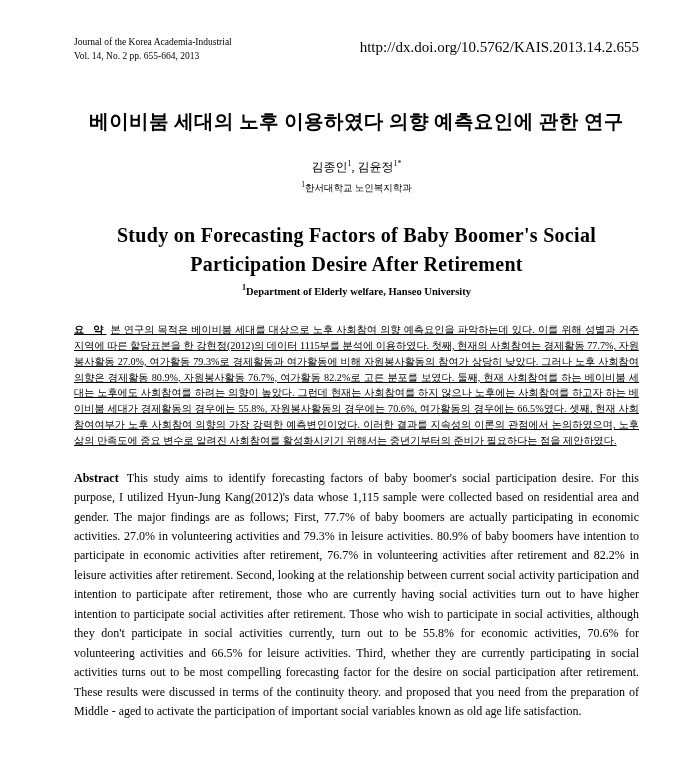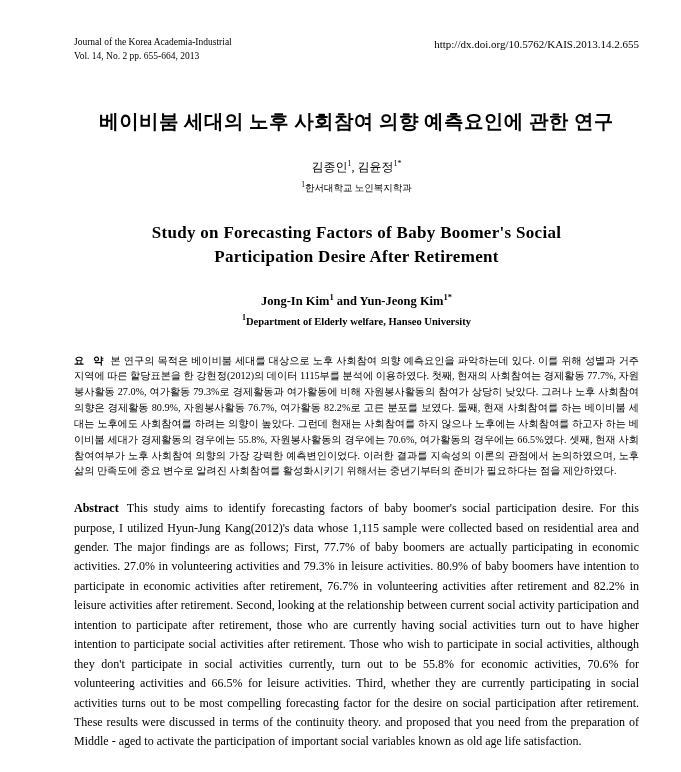--- a/index.html
+++ b/index.html
@@ -28,21 +28,21 @@
     display: flex;
     justify-content: space-between;
     align-items: flex-start;
     font-size: 9.5px;
     line-height: 1.45;
   }
   .journal-block {
     width: 215px;
   }
   .doi-block {
-    font-size: 11px;
+    font-size: 15px;
     padding-top: 1px;
     white-space: nowrap;
   }
   
   .ko-title {
     text-align: center;
     font-size: 19.5px;
     font-weight: bold;
     letter-spacing: 0.4px;
     margin-top: 44px;
@@ -56,21 +56,21 @@
   }
   .authors-ko sup { font-size: 8px; }
   .affil-ko {
     text-align: center;
     font-size: 9.5px;
     margin-top: 4px;
   }
   .affil-ko sup { font-size: 7.5px; }
   .en-title {
     text-align: center;
-    font-size: 17px;
+    font-size: 20px;
     font-weight: bold;
     margin-top: 26px;
     line-height: 1.45;
     letter-spacing: 0.3px;
   }
   .authors-en {
     text-align: center;
     font-size: 12.5px;
     font-weight: bold;
     margin-top: 22px;
@@ -84,20 +84,21 @@
   }
   .affil-en sup { font-size: 8px; }
 
   
   .abstract-ko {
     margin-top: 26px;
     font-size: 10.2px;
     line-height: 1.55;
     text-align: justify;
     text-justify: inter-character;
+    text-decoration: underline;
   }
   .abstract-ko .lbl {
     font-weight: bold;
     letter-spacing: 3px;
     margin-right: 4px;
   }
   .abstract-en {
     margin-top: 20px;
     font-size: 12px;
     line-height: 1.62;
@@ -124,38 +125,35 @@
 <div class="page">
 
   <div class="header">
     <div class="journal-block">
       <div>Journal of the Korea Academia-Industrial</div>
       <div>Vol. 14, No. 2 pp. 655-664, 2013</div>
     </div>
     <div class="doi-block">http://dx.doi.org/10.5762/KAIS.2013.14.2.655</div>
   </div>
 
-  <div class="ko-title">베이비붐 세대의 노후 사회참여 의향 예측요인에 관한 연구</div>
+  <div class="ko-title">베이비붐 세대의 노후 이용하였다 의향 예측요인에 관한 연구</div>
 
   <div class="authors-ko">
     <span class="inline">김종인</span><sup>1</sup><span class="inline">, 김윤정</span><sup>1*</sup>
   </div>
 
   <div class="affil-ko">
     <sup>1</sup><span class="inline">한서대학교 노인복지학과</span>
   </div>
 
   <div class="en-title">
     <div>Study on Forecasting Factors of Baby Boomer's Social</div>
     <div>Participation Desire After Retirement</div>
   </div>
 
-  <div class="authors-en">
-    <span class="inline">Jong-In Kim</span><sup>1</sup><span class="inline"> and Yun-Jeong Kim</span><sup>1*</sup>
-  </div>
 
   <div class="affil-en">
     <sup>1</sup><span class="inline">Department of Elderly welfare, Hanseo University</span>
   </div>
 
   <div class="abstract-ko">
     <span class="lbl">요 약</span><span class="inline">본 연구의 목적은 베이비붐 세대를 대상으로 노후 사회참여 의향 예측요인을 파악하는데 있다. 이를 위해 성별과 거주지역에 따른 할당표본을 한 강현정(2012)의 데이터 1115부를 분석에 이용하였다. 첫째, 현재의 사회참여는 경제활동 77.7%, 자원봉사활동 27.0%, 여가활동 79.3%로 경제활동과 여가활동에 비해 자원봉사활동의 참여가 상당히 낮았다. 그러나 노후 사회참여 의향은 경제활동 80.9%, 자원봉사활동 76.7%, 여가활동 82.2%로 고른 분포를 보였다. 둘째, 현재 사회참여를 하는 베이비붐 세대는 노후에도 사회참여를 하려는 의향이 높았다. 그런데 현재는 사회참여를 하지 않으나 노후에는 사회참여를 하고자 하는 베이비붐 세대가 경제활동의 경우에는 55.8%, 자원봉사활동의 경우에는 70.6%, 여가활동의 경우에는 66.5%였다. 셋째, 현재 사회참여여부가 노후 사회참여 의향의 가장 강력한 예측변인이었다. 이러한 결과를 지속성의 이론의 관점에서 논의하였으며, 노후 삶의 만족도에 중요 변수로 알려진 사회참여를 활성화시키기 위해서는 중년기부터의 준비가 필요하다는 점을 제안하였다.</span>
   </div>
 
   <div class="abstract-en">

